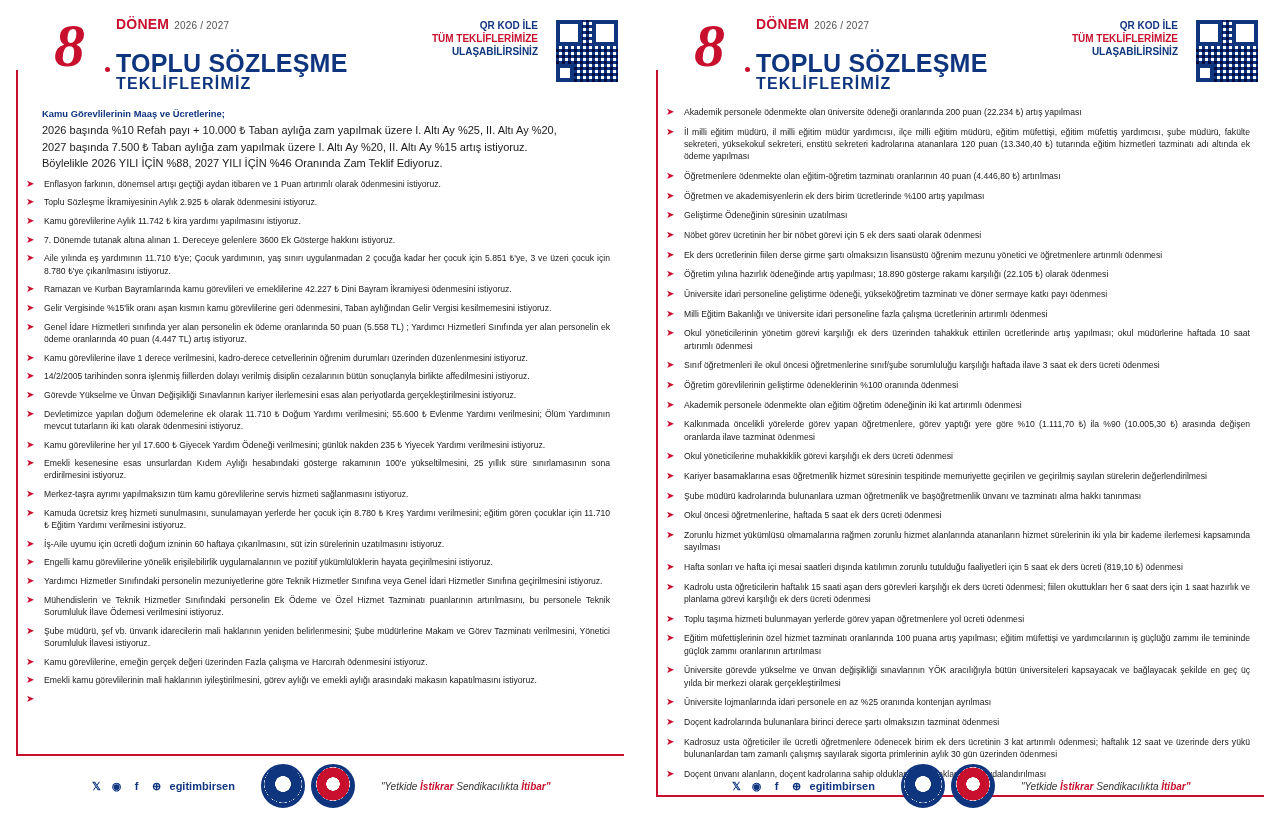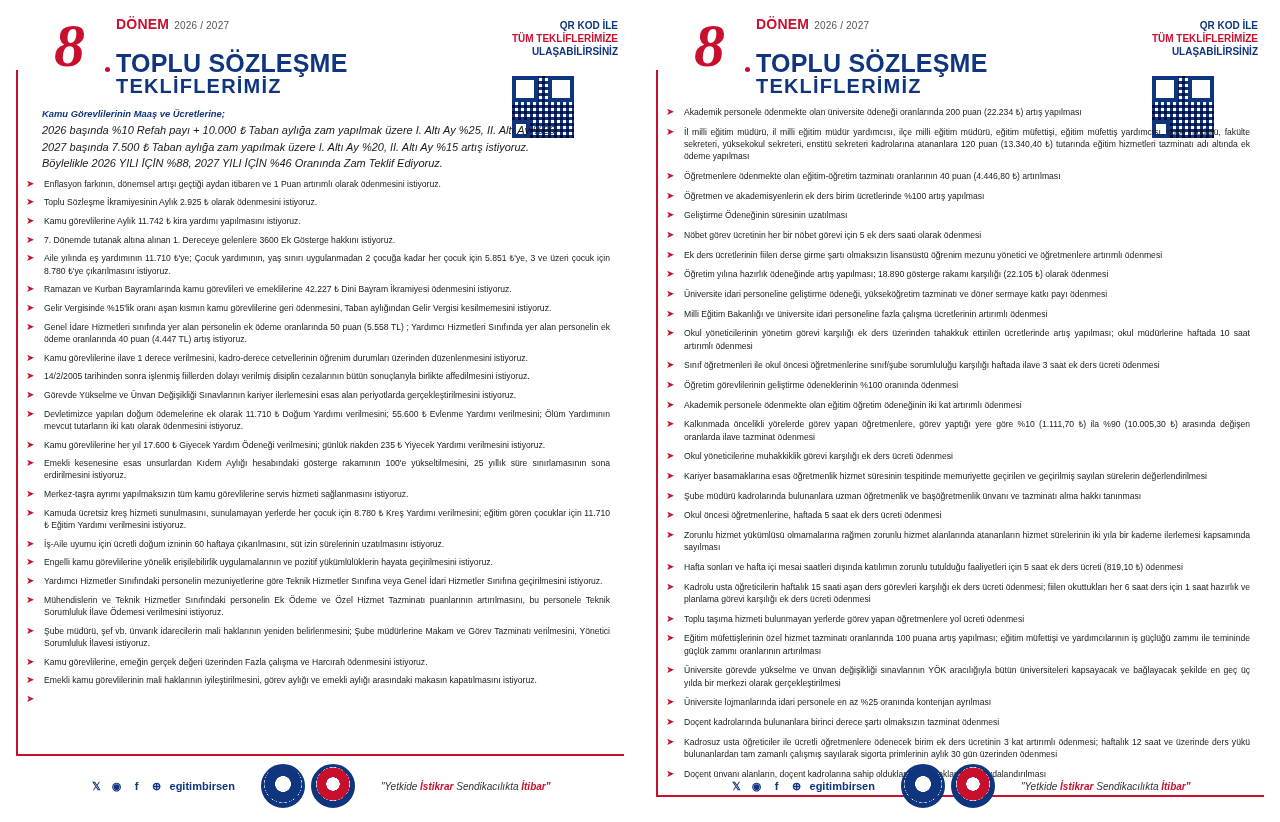--- a/index.html
+++ b/index.html
@@ -59,27 +59,27 @@
     font-size: 14px; font-weight: bold; color: #c8102e; letter-spacing: .2px;
   }
   .donem-years {
     font-size: 10px; color: #555; letter-spacing: .2px;
   }
   .toplu {
     font-size: 25px; font-weight: bold; color: #10357f; letter-spacing: .2px;
     line-height: 1.05; margin-top: 18px;
   }
   .teklif {
-    font-size: 20px; font-weight: bold; color: #10357f; letter-spacing: 1.2px;
+    font-size: 16px; font-weight: bold; color: #10357f; letter-spacing: 1.2px;
     line-height: 1.05;
   }
   .qr-block {
     margin-left: auto;
     display: flex; align-items: flex-start; gap: 18px;
-    padding-top: 6px; padding-right: 6px; flex-direction: column;
+    padding-top: 6px; padding-right: 6px;
   }
   .qr-text { text-align: right; line-height: 1.28; }
   .qr-text .l1 { font-size: 10px; font-weight: bold; color: #10357f; }
   .qr-text .l2 { font-size: 10px; font-weight: bold; color: #c8102e; }
   .qr-text .l3 { font-size: 10px; font-weight: bold; color: #10357f; }
   .qr {
     width: 62px; height: 62px;
     background:
       repeating-linear-gradient(90deg, #10357f 0 3px, #ffffff 3px 6px),
       repeating-linear-gradient(0deg, #10357f 0 3px, #ffffff 3px 6px);
@@ -115,21 +115,20 @@
     content: "";
     position: absolute;
     right: 0; bottom: -2px;
     width: 36%; height: 2px;
     background: #c8102e;
   }
 
   
   .intro {
     padding: 2px 6px 6px 18px;
-    font-style: italic;
   }
   .intro .head {
     font-size: 9.4px; font-weight: bold; color: #10357f; margin-bottom: 3px;
   }
   .intro .sub {
     font-size: 11px; color: #1a1a1a; line-height: 1.5;
   }
 
   
   ul.items { list-style: none; margin: 0; padding: 0; }

